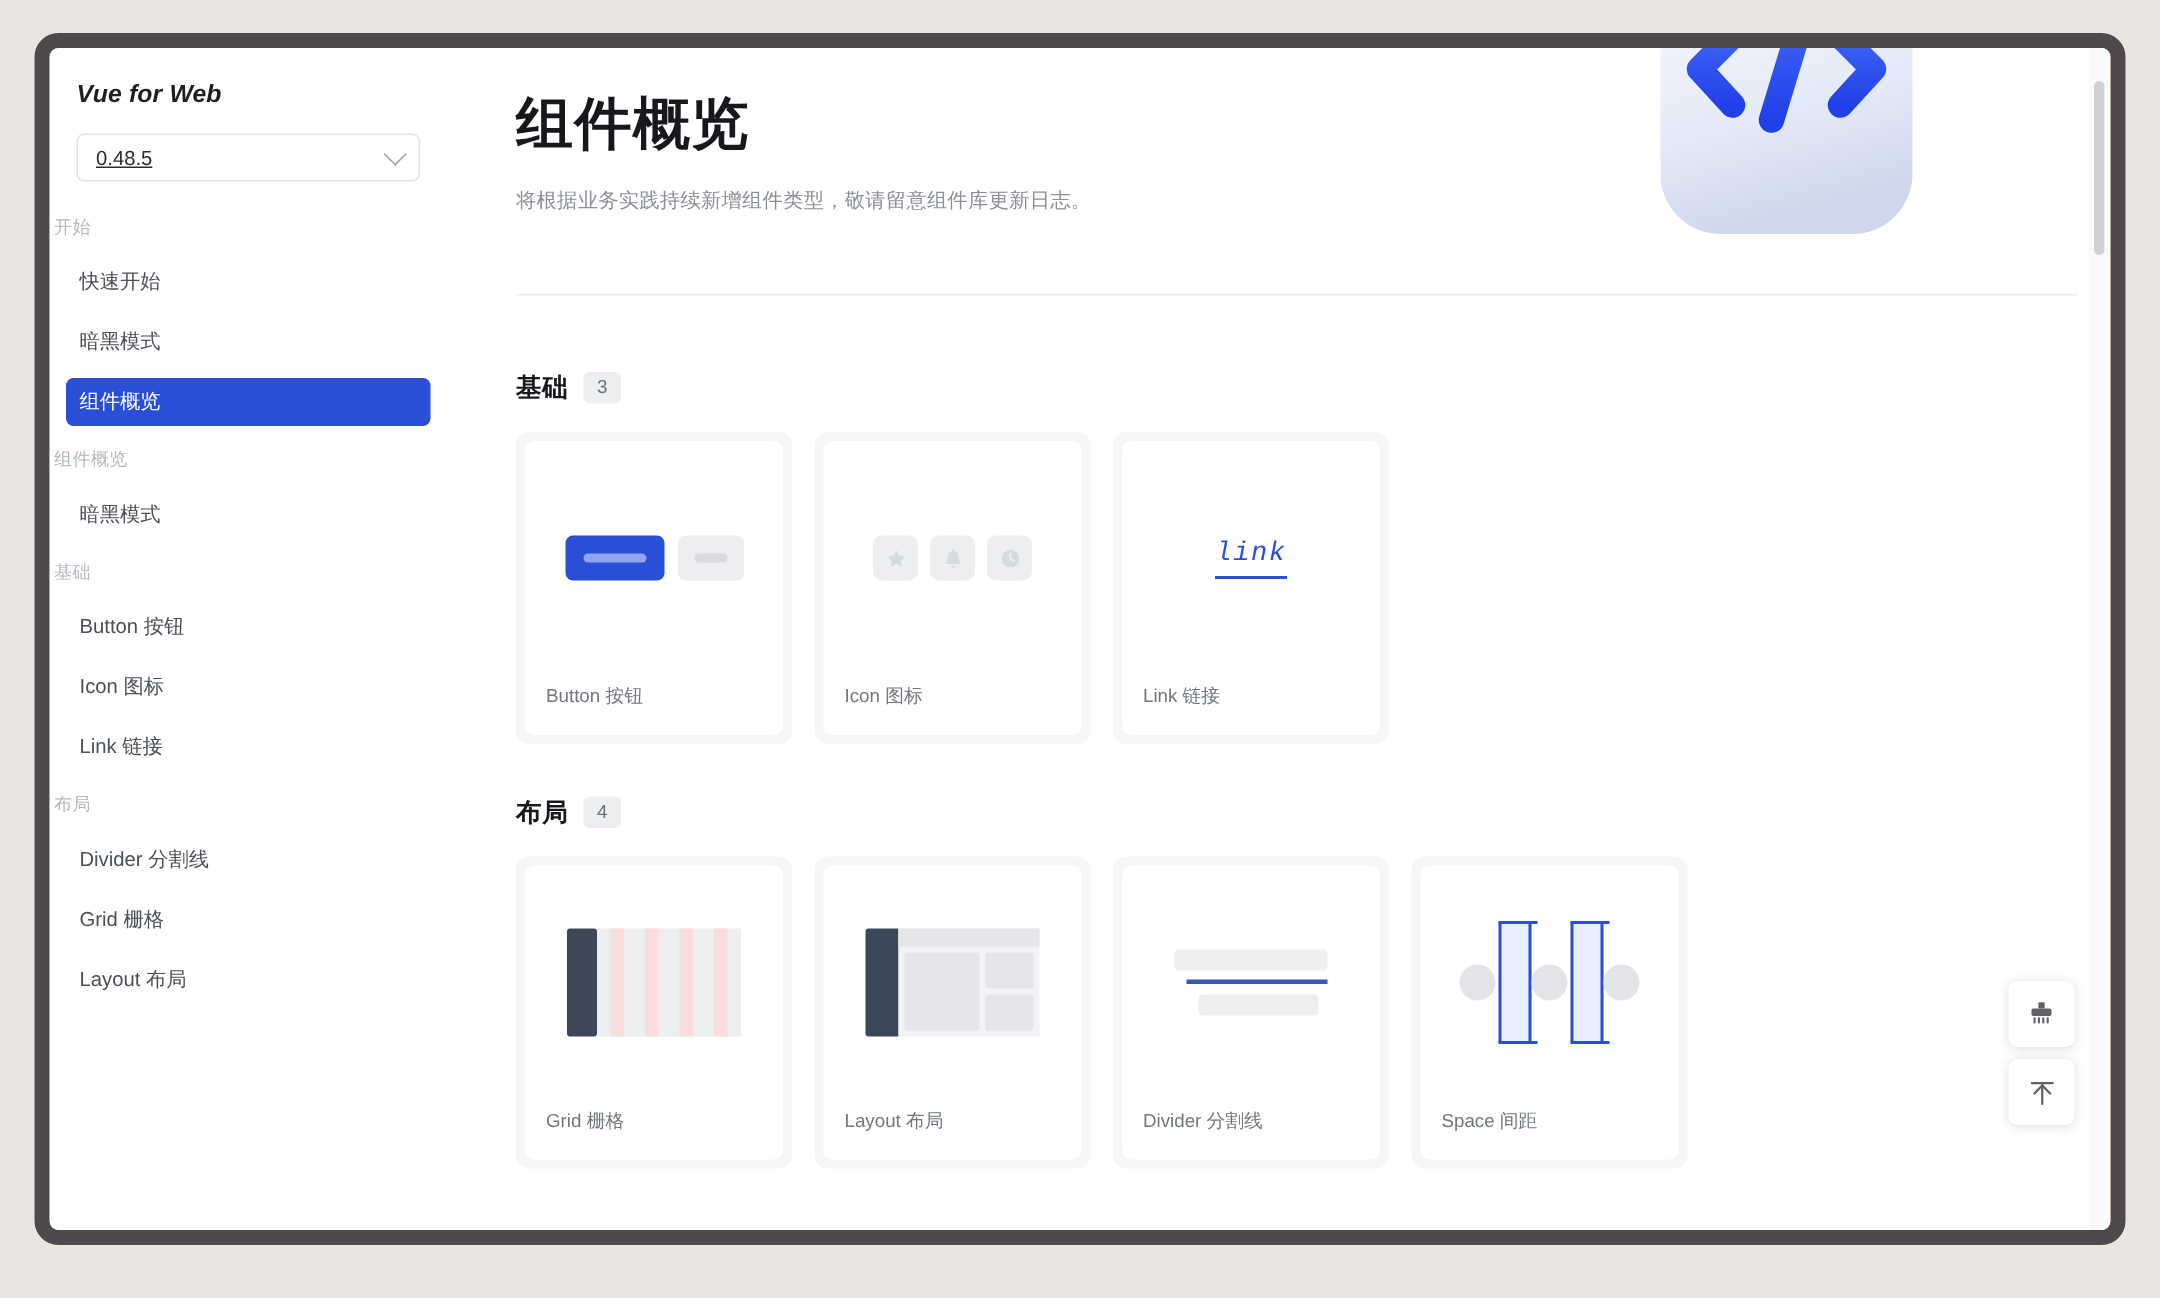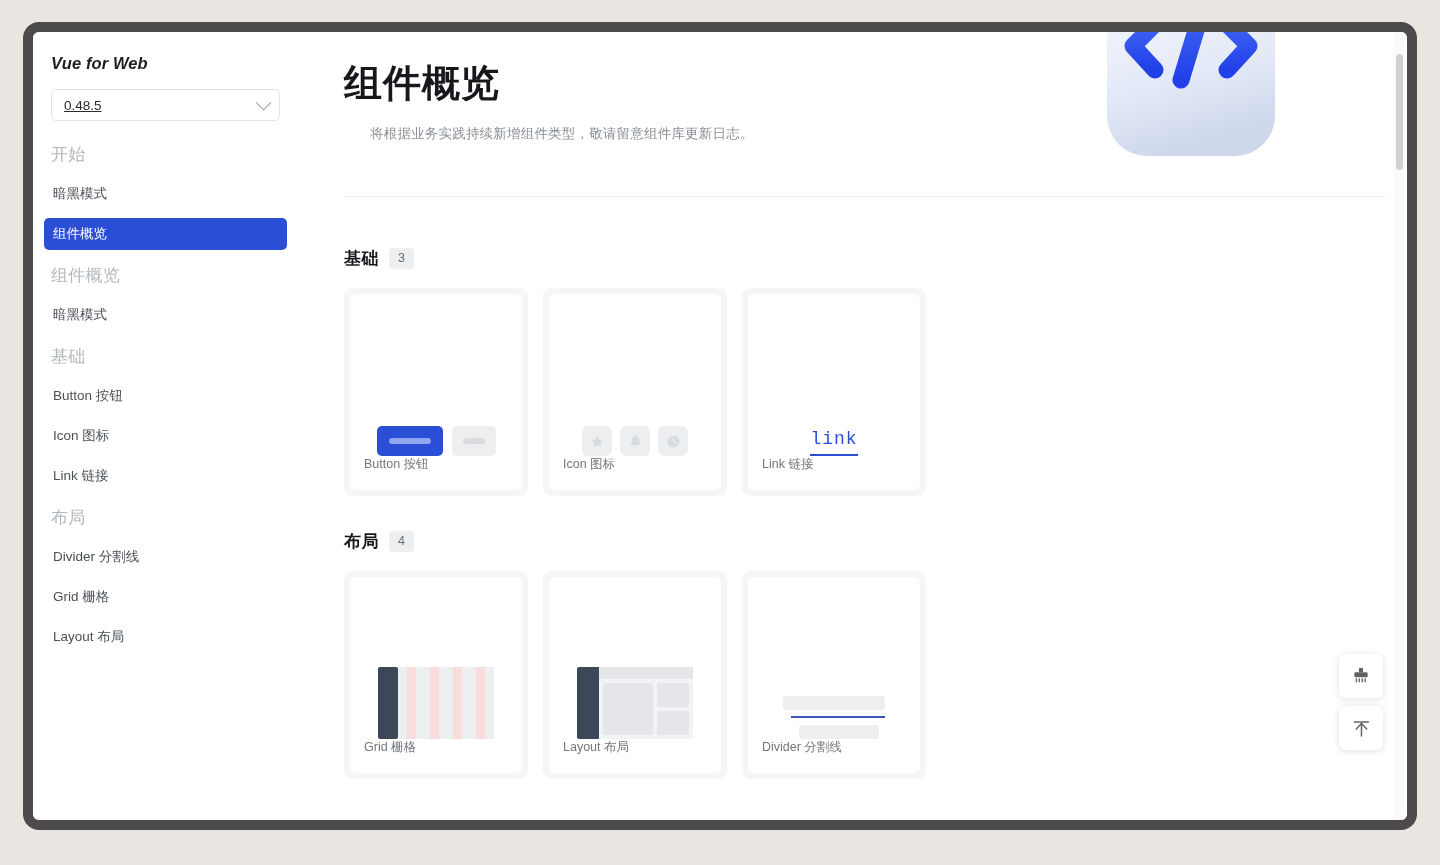--- a/index.html
+++ b/index.html
@@ -83,22 +83,22 @@
   .chev {
     width: 11px; height: 11px;
     border-right: 1.4px solid #9aa0a6;
     border-bottom: 1.4px solid #9aa0a6;
     transform: rotate(45deg) translate(-2px,-2px);
   }
 
   .nav-group { margin-bottom: 2px; }
 
   .nav-title {
-    padding: 0 18px;
-    font-size: 17px;
+    padding: 0 3px;
+    font-size: 12px;
     color: #b3b8bd;
     margin: 14px 0 12px 0;
     letter-spacing: .3px;
   }
 
   .nav-item {
     margin: 0 11px;
     height: 32px;
     display: flex;
     align-items: center;
@@ -142,21 +142,20 @@
     color: #16181c;
     letter-spacing: 1px;
     line-height: 1.15;
   }
 
   #page-subtitle {
     margin-top: 19px;
     font-size: 13.5px;
     color: #8b9096;
     letter-spacing: .2px;
-    margin-left: 26px;
   }
 
   #header-art {
     position: absolute;
     right: 118px;
     top: -44px;
     width: 196px;
     height: 196px;
     pointer-events: none;
   }
@@ -206,22 +205,23 @@
   .card-inner {
     background: #ffffff;
     border-radius: 6px;
     height: 196px;
     display: flex;
     flex-direction: column;
   }
   .card-preview {
     flex: 1;
     display: flex;
-    align-items: flex-end;
+    align-items: center;
     justify-content: center;
+    font-style: italic;
   }
   .card-label {
     font-size: 12.5px;
     color: #72777d;
     padding: 0 14px 17px 14px;
     white-space: nowrap;
   }
 
   
   .pv-btn-row { display: flex; gap: 9px; align-items: center; margin-top: -6px; }
@@ -337,20 +337,23 @@
         <div class="brand">Vue for Web</div>
 
         <div class="version-select">
           <span class="val">0.48.5</span>
           <span class="chev"></span>
         </div>
 
         <div id="nav-container">
             <div class="nav-group">
               <div class="nav-title">开始</div>
+              <div class="nav-item">
+                <span>快速开始</span>
+              </div>
               <div class="nav-item">
                 <span>暗黑模式</span>
               </div>
               <div class="nav-item active">
                 <span>组件概览</span>
               </div>
             </div>
             <div class="nav-group">
               <div class="nav-title">组件概览</div>
               <div class="nav-item">
@@ -522,20 +525,34 @@
                       <div class="card-preview">
                         <div class="pv-divider">
                           <span class="blk" style="display:block"></span>
                           <span class="rule" style="display:block"></span>
                           <span class="blk short" style="display:block"></span>
                         </div>
                       </div>
                       <div class="card-label">Divider 分割线</div>
                     </div>
                   </div>
+                  <div class="card">
+                    <div class="card-inner">
+                      <div class="card-preview">
+                        <div class="pv-space">
+                          <span class="dot" style="left:0"></span>
+                          <span class="gap" style="left:26px"></span>
+                          <span class="dot" style="left:48px"></span>
+                          <span class="gap" style="left:74px"></span>
+                          <span class="dot" style="left:96px"></span>
+                        </div>
+                      </div>
+                      <div class="card-label">Space 间距</div>
+                    </div>
+                  </div>
                 </div>
               </div>
             </div>
         </div>
 
         <div id="fab-stack">
           <div class="fab">
             <svg width="20" height="20" viewBox="0 0 24 24">
               <rect x="9.5" y="2.5" width="5" height="5" rx="1" fill="#5f6368"></rect>
               <rect x="4" y="7.5" width="16" height="6" rx="1.4" fill="#5f6368"></rect>

